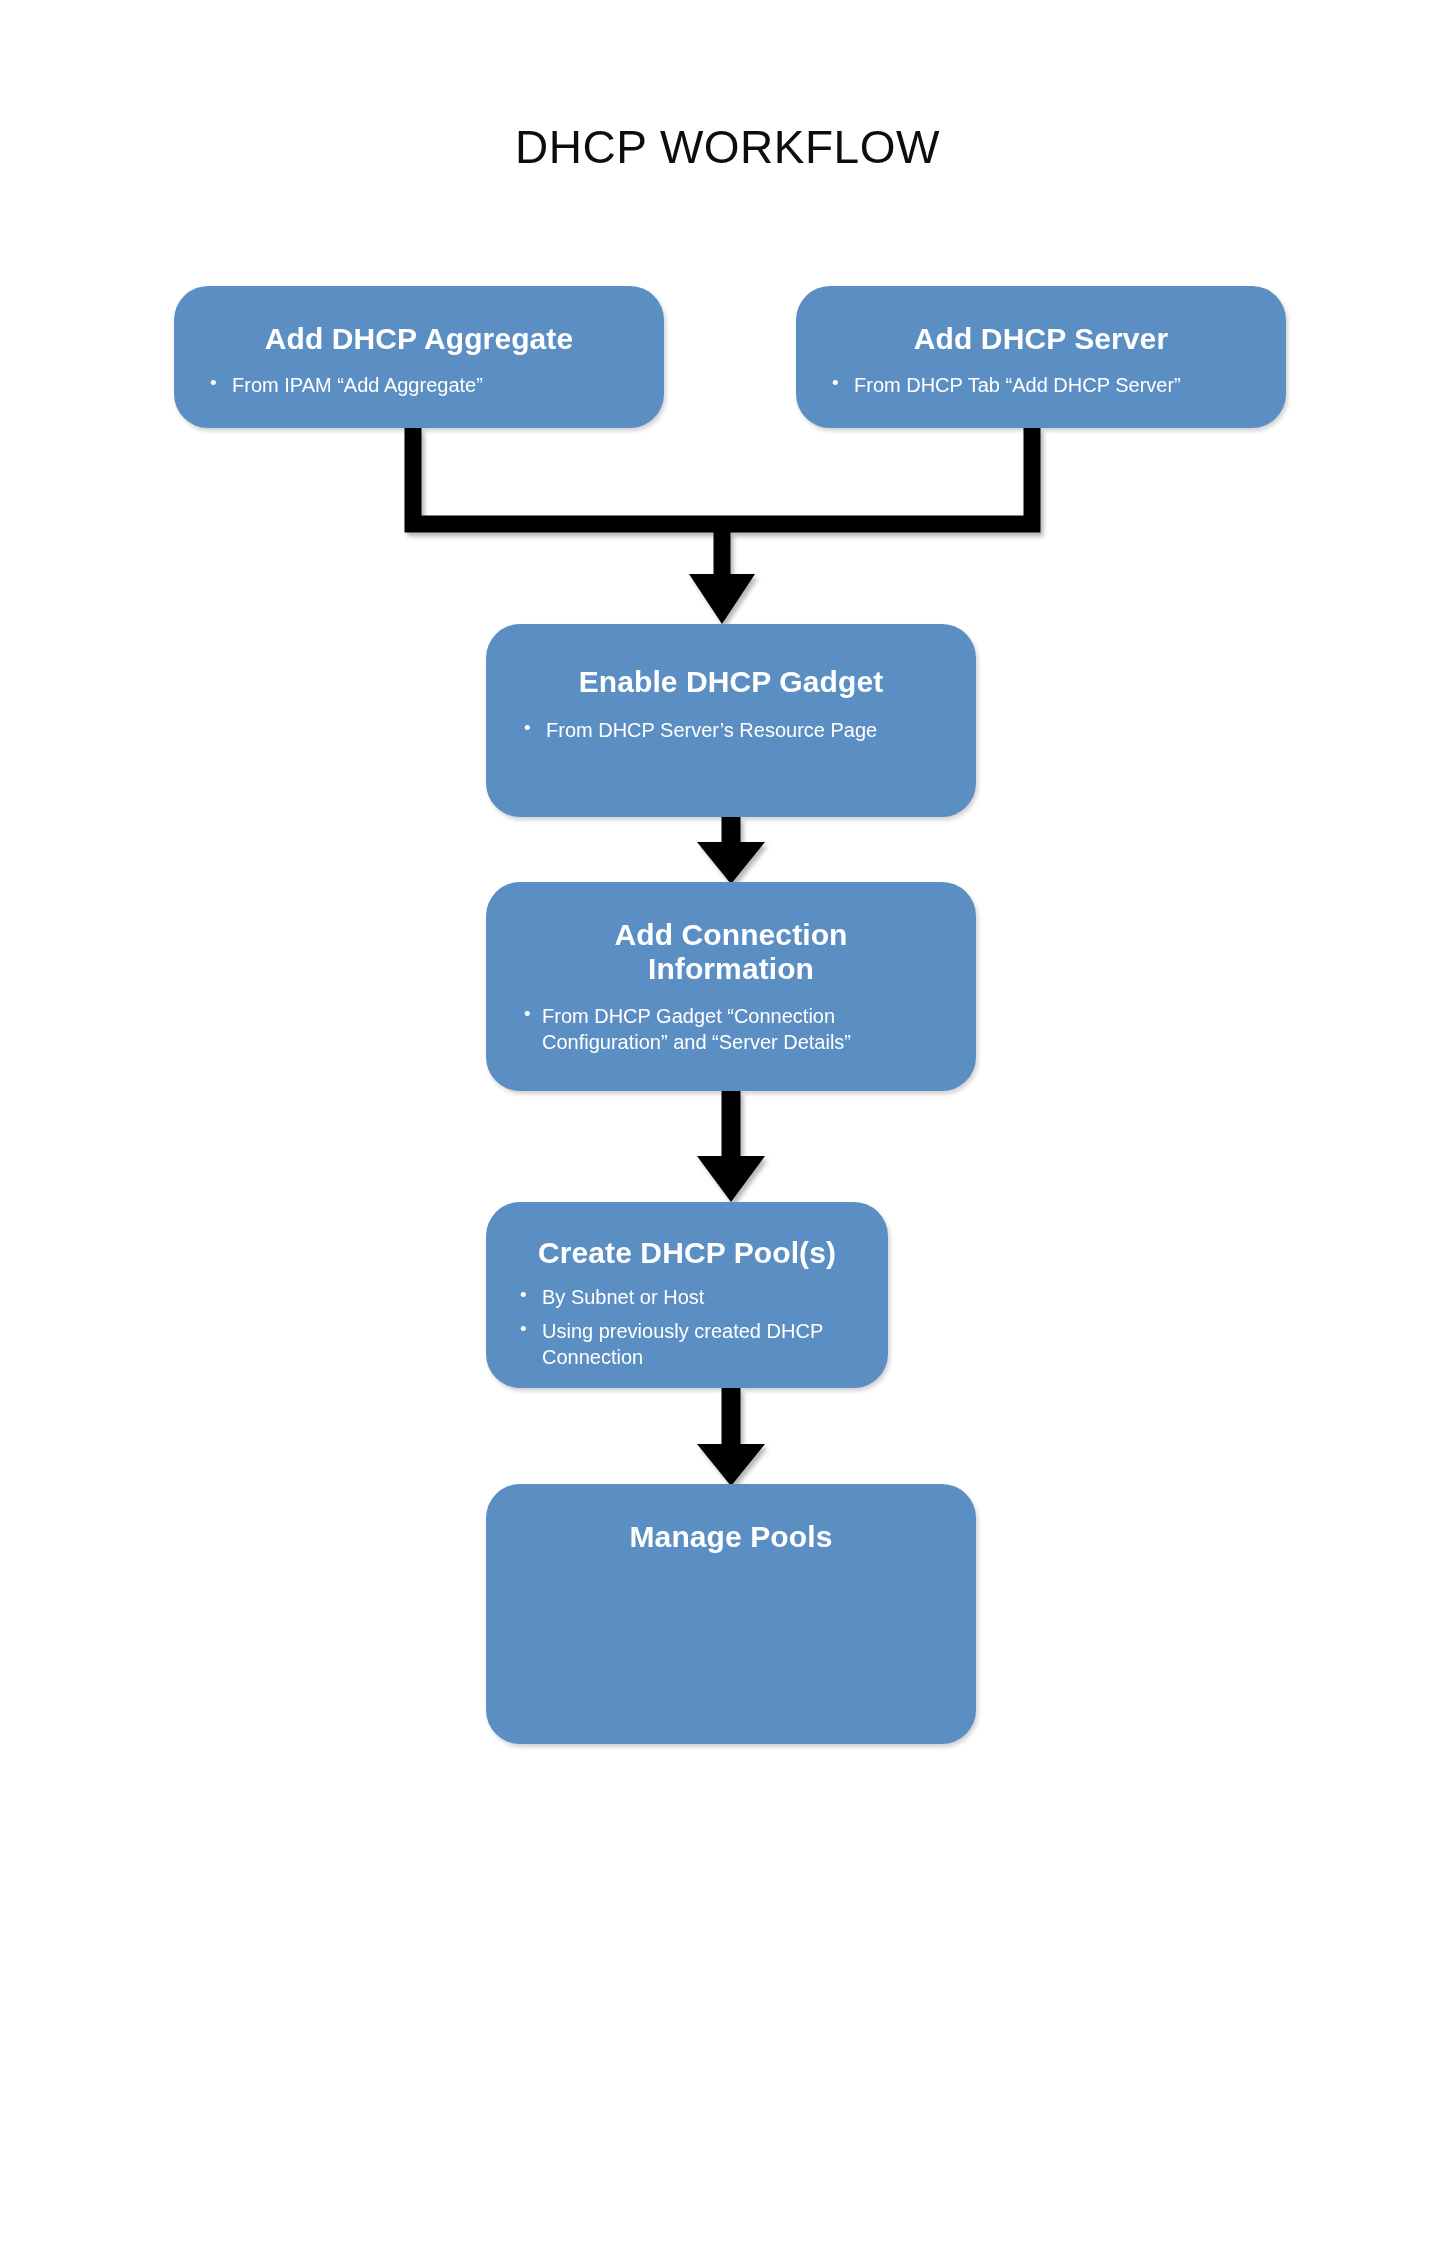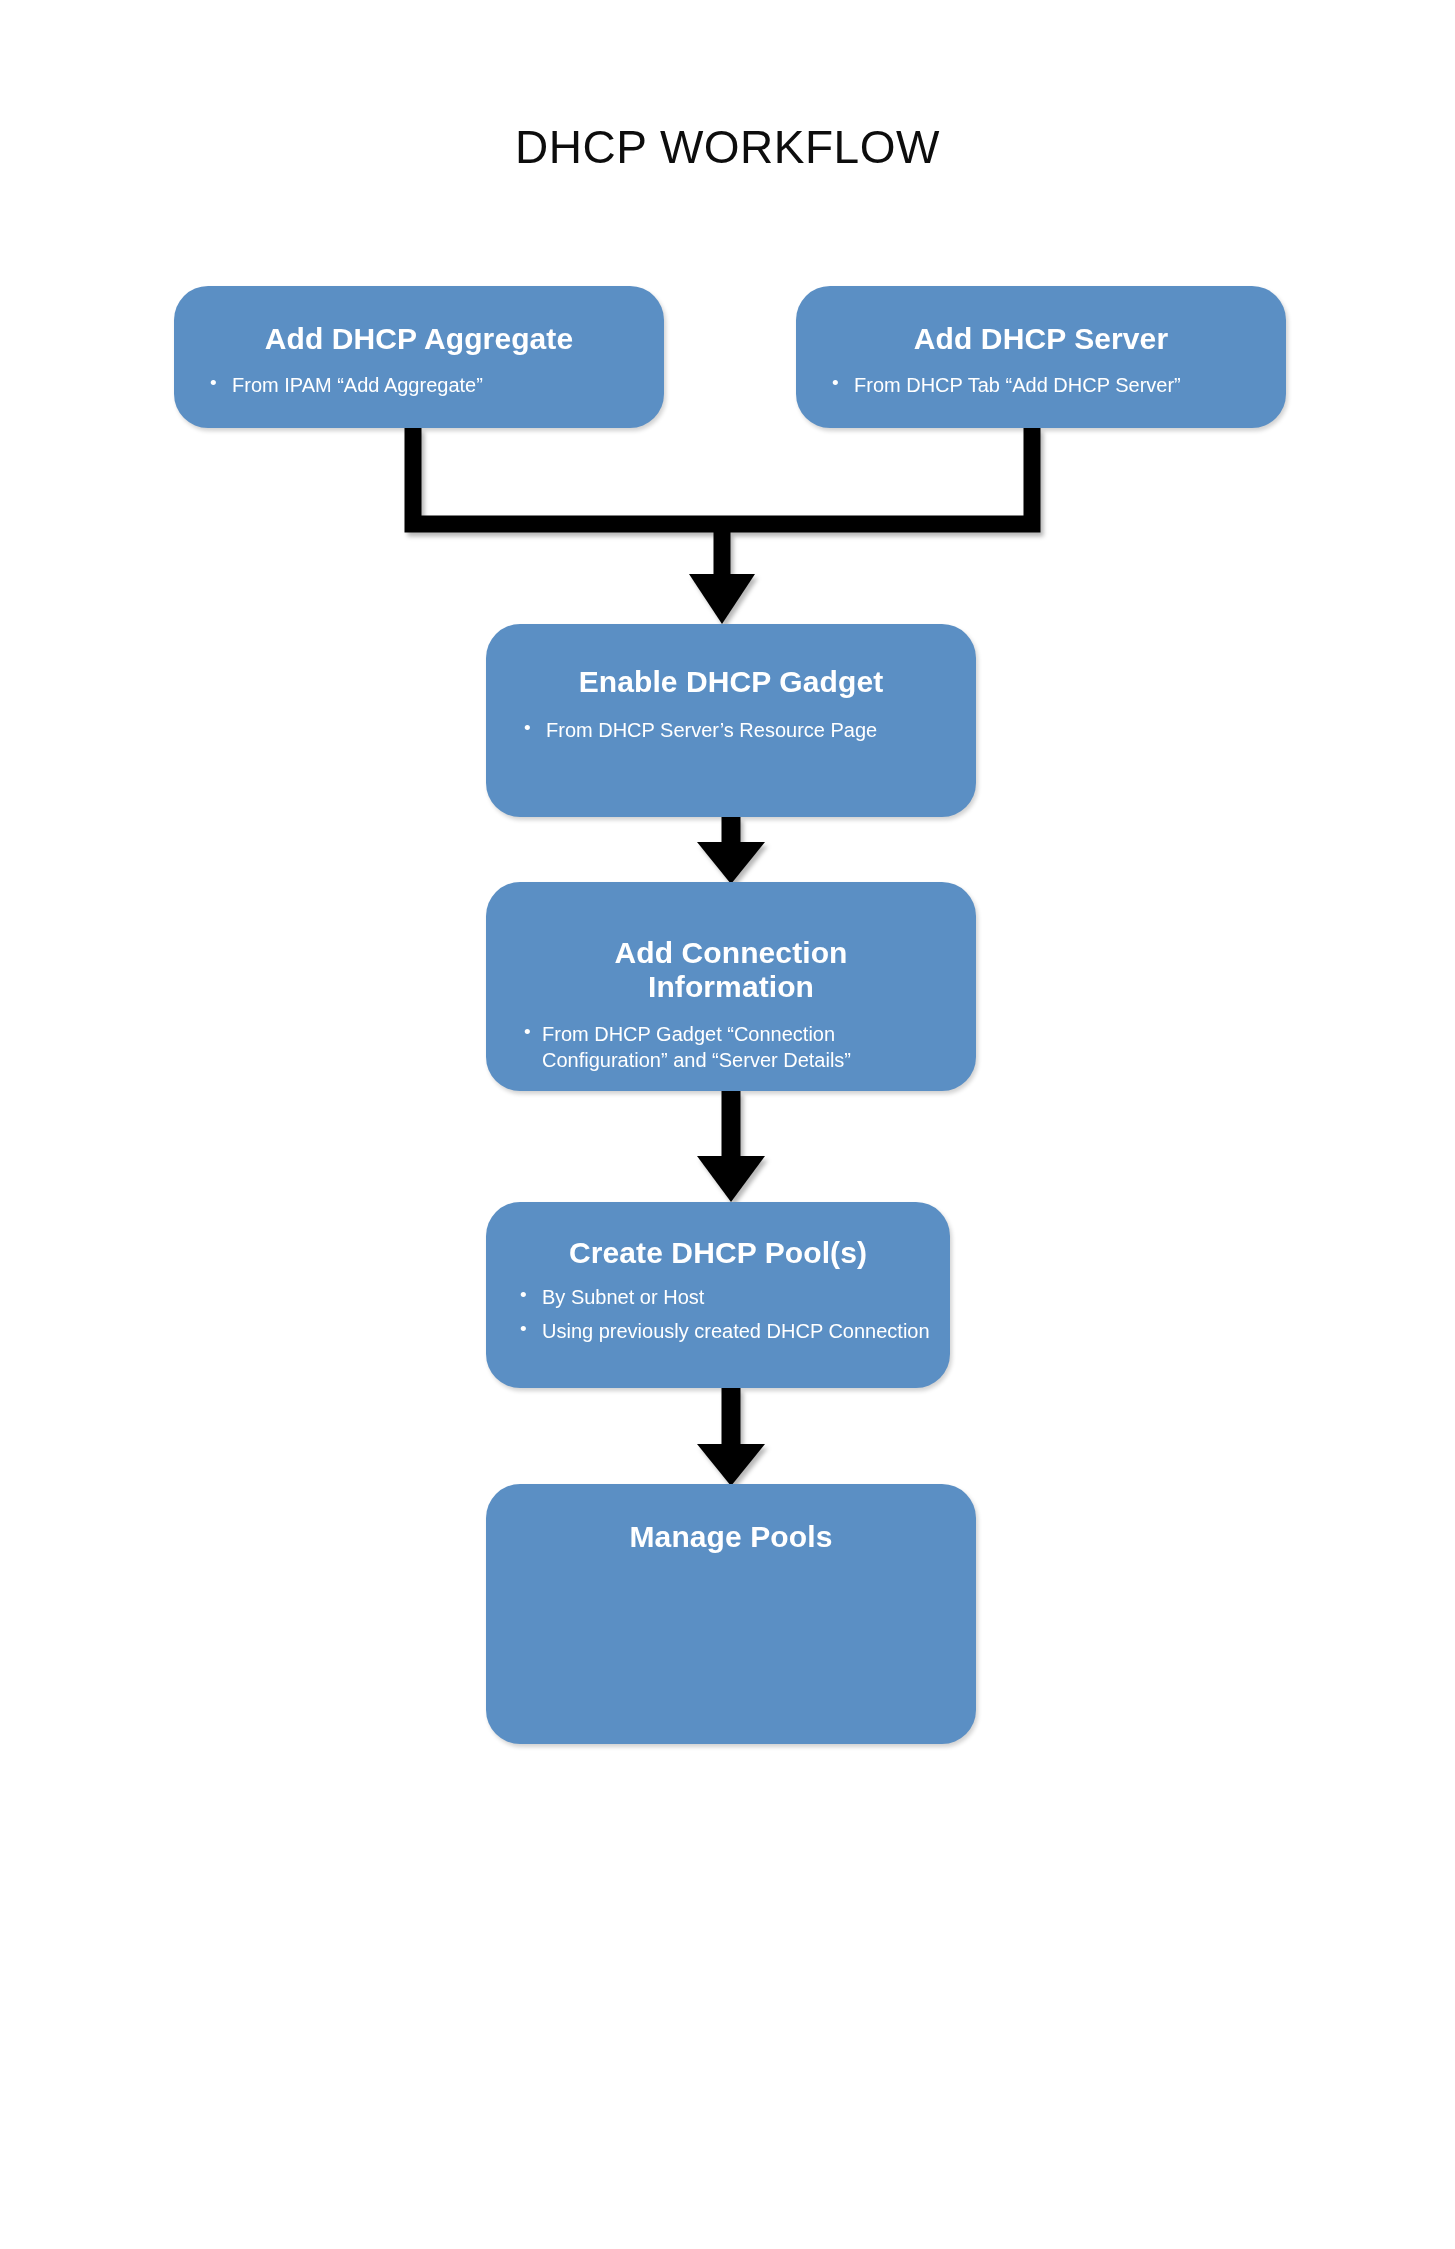--- a/index.html
+++ b/index.html
@@ -91,26 +91,26 @@
 
   #node-enable-gadget {
     left: 486px; top: 612px; width: 490px; height: 193px;
   }
   #node-enable-gadget .node-title { margin-top: 29px; }
   #node-enable-gadget .bullets { margin: 18px 0 0 22px; }
 
   #node-add-connection {
     left: 486px; top: 870px; width: 490px; height: 209px;
   }
-  #node-add-connection .node-title { margin-top: 42px; }
+  #node-add-connection .node-title { margin-top: 24px; }
   #node-add-connection .bullets { margin: 18px 0 0 22px; }
   #node-add-connection .bullets li { padding-left: 22px; }
 
   #node-create-pools {
-    left: 486px; top: 1190px; width: 464px; height: 186px;
+    left: 486px; top: 1190px; width: 402px; height: 186px;
   }
   #node-create-pools .node-title { margin-top: 22px; }
   #node-create-pools .bullets { margin: 14px 0 0 18px; }
   #node-create-pools .bullets li { margin-bottom: 8px; }
 
   #node-manage-pools {
     left: 486px; top: 1472px; width: 490px; height: 260px;
   }
   #node-manage-pools .node-title { margin-top: 24px; }
   #node-manage-pools .bullets { margin: 18px 0 0 18px; }

